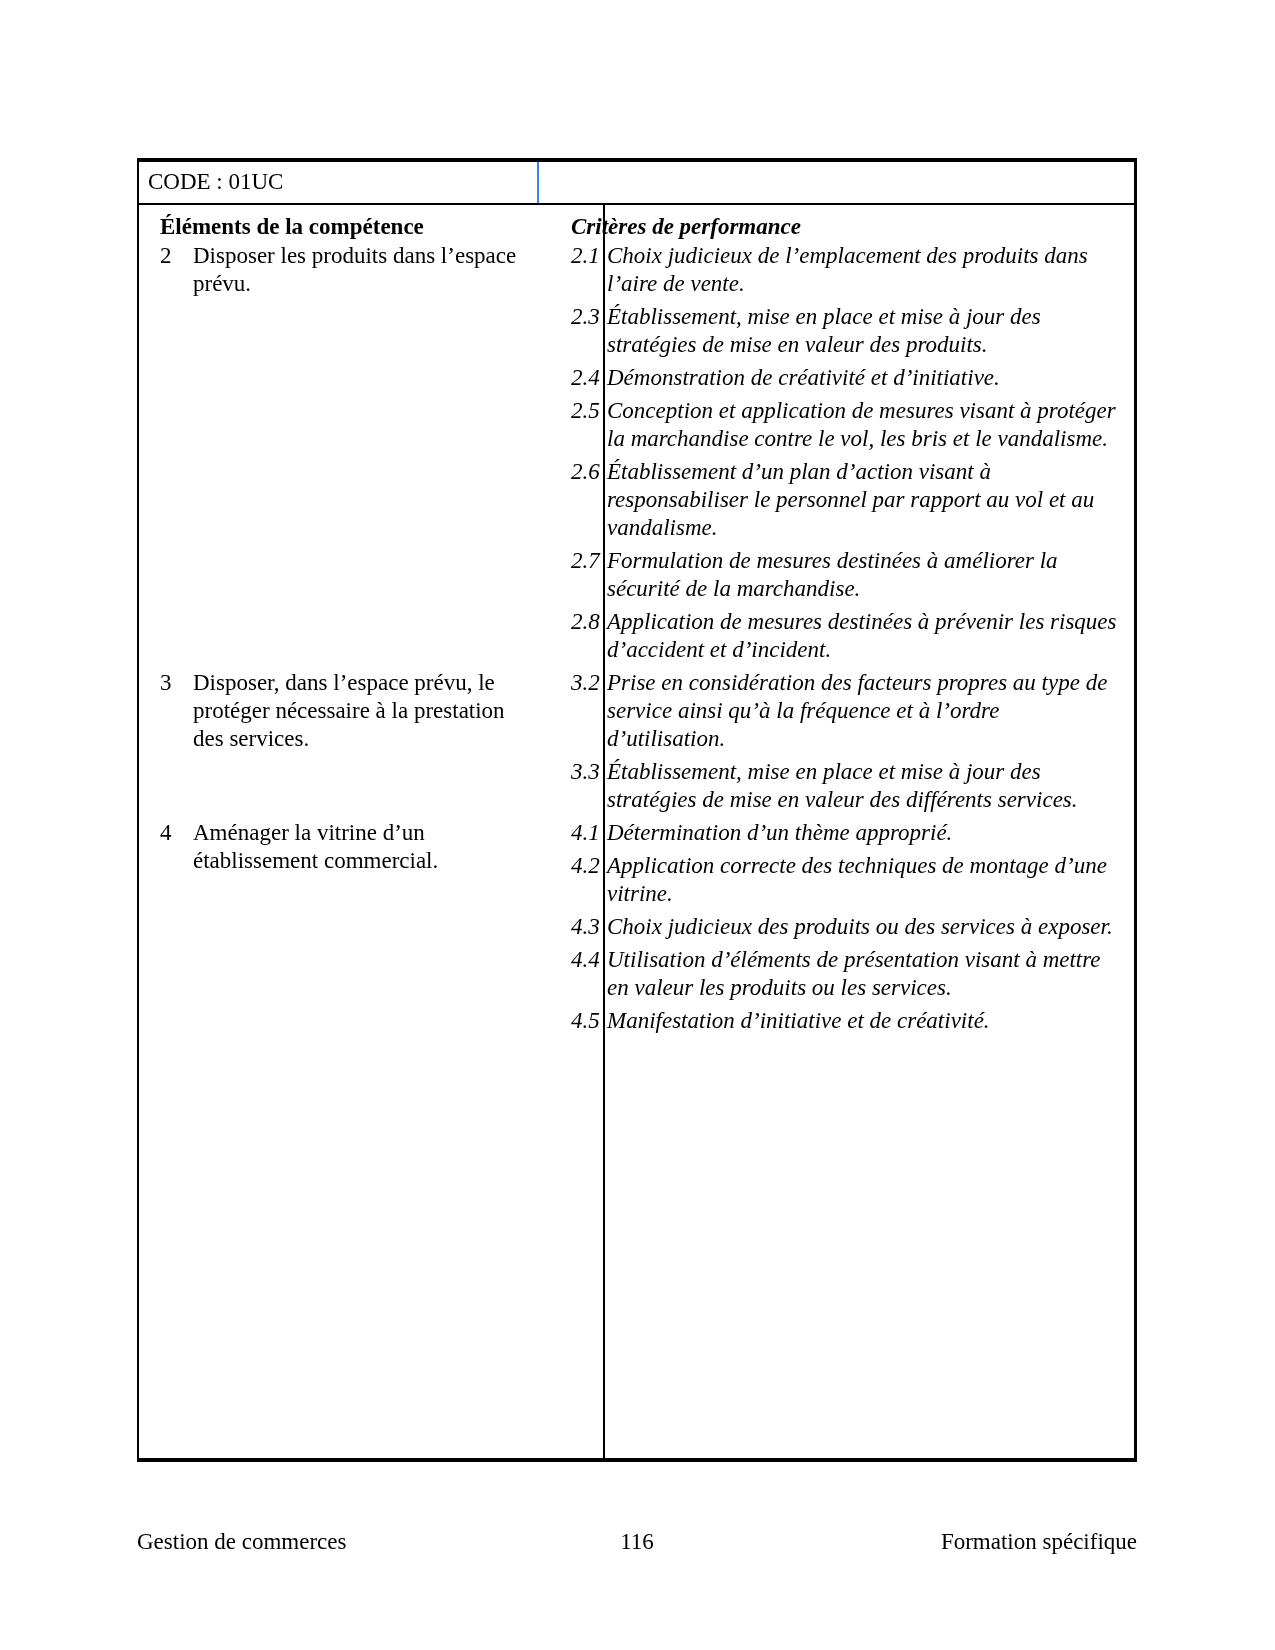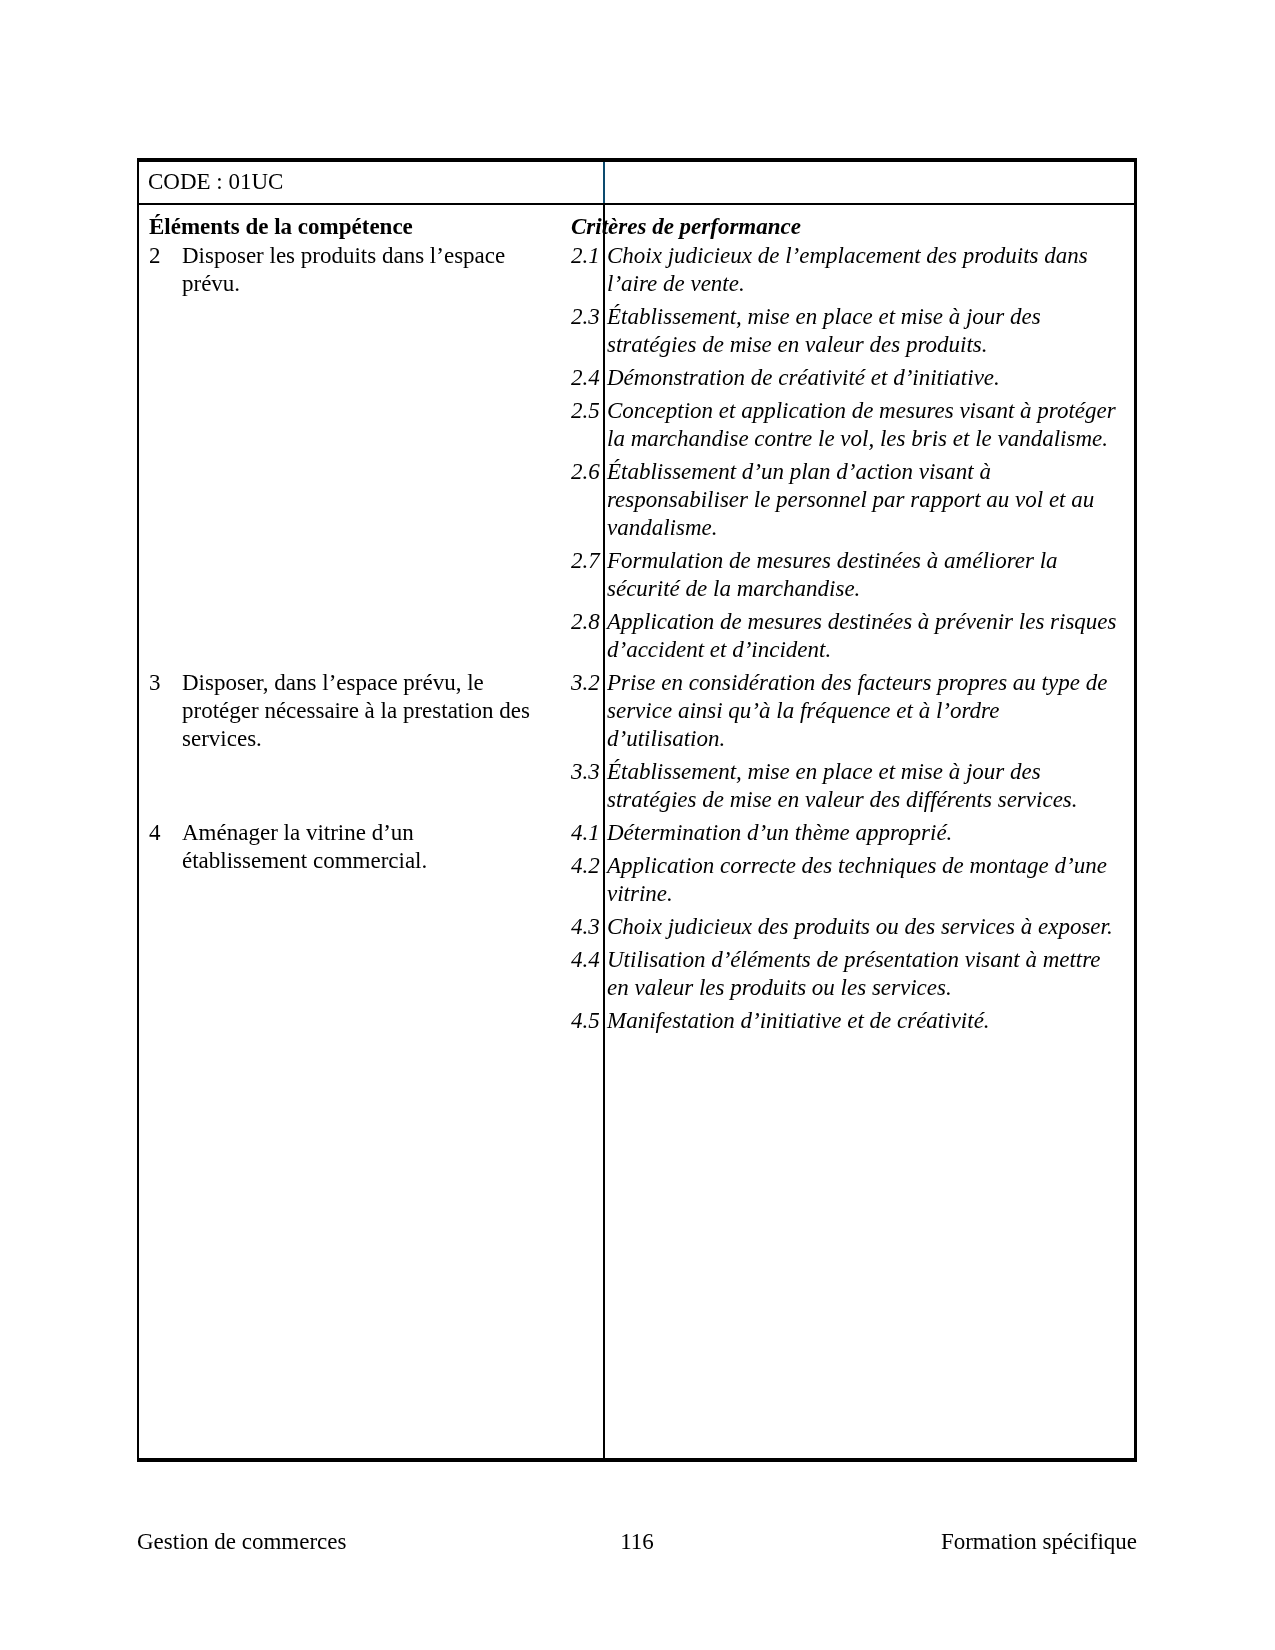--- a/index.html
+++ b/index.html
@@ -21,31 +21,31 @@
     border-style: solid;
     border-color: #000;
     border-width: 4px 3px 4px 2px;
     display: flex;
     flex-direction: column;
     background: #fff;
   }
   
   .code-row { flex: none; display: flex; height: 41px; border-bottom: 2px solid #000; }
   .code-cell-left {
-    width: 466px; box-sizing: border-box;
-    border-right: 2px solid #0c4a6e;
+    width: 400px; box-sizing: border-box;
+    border-right: 2px solid #3b82f6;
     padding: 7px 0 0 9px;
     line-height: 26px;
   }
   .code-cell-right { flex: 1; }
   
   .tbody { flex: 1; position: relative; padding-top: 8px; box-sizing: border-box; overflow: hidden; }
   .col-divider { position: absolute; left: 464px; top: 0; bottom: 0; width: 2px; background: #000; }
   .trow { display: flex; align-items: flex-start; }
-  .cell-left { width: 419px; box-sizing: border-box; padding: 0 20px 0 10px; }
+  .cell-left { width: 419px; box-sizing: border-box; padding: 0 20px 0 21px; }
   .cell-right { flex: 1; box-sizing: border-box; padding: 0 14px 0 13px; font-style: italic; }
   .hdr { font-weight: bold; margin-bottom: 1px; }
   .item { display: flex; align-items: flex-start; margin-bottom: 5px; }
   .item .num { flex: none; }
   .cell-right .item .num { width: 36px; }
   .cell-left .item .num { width: 33px; }
   .item .txt { flex: 1; }
   
   .footer {
     position: absolute;

